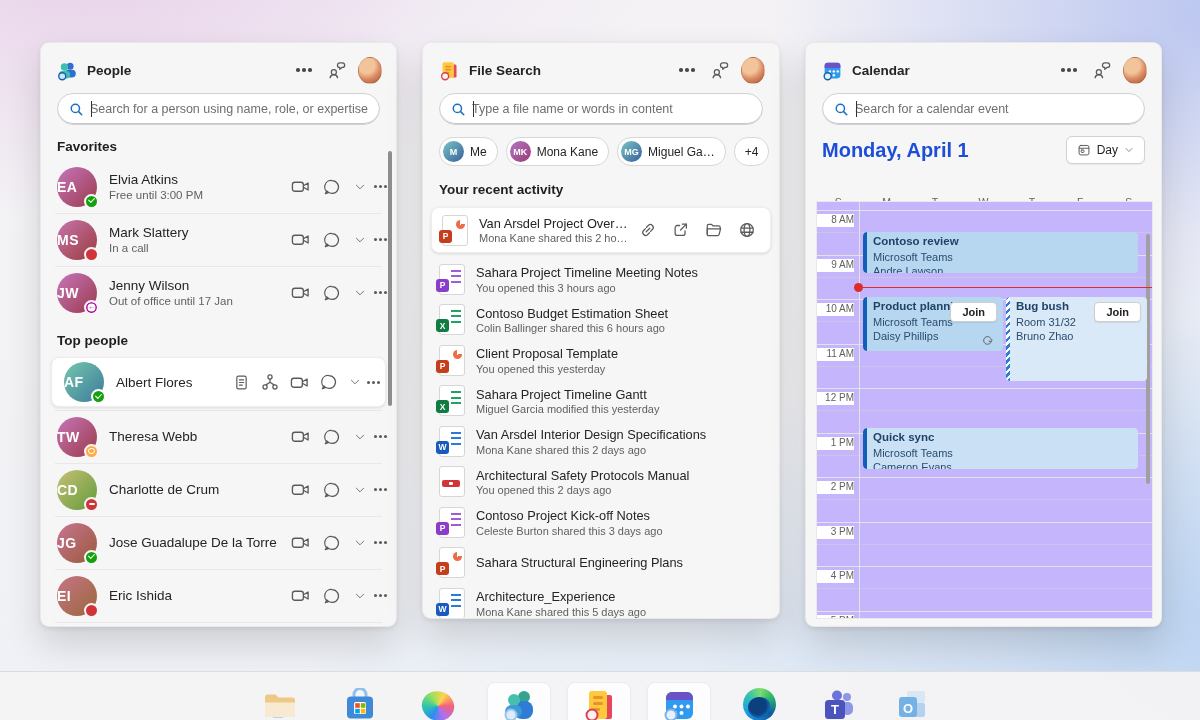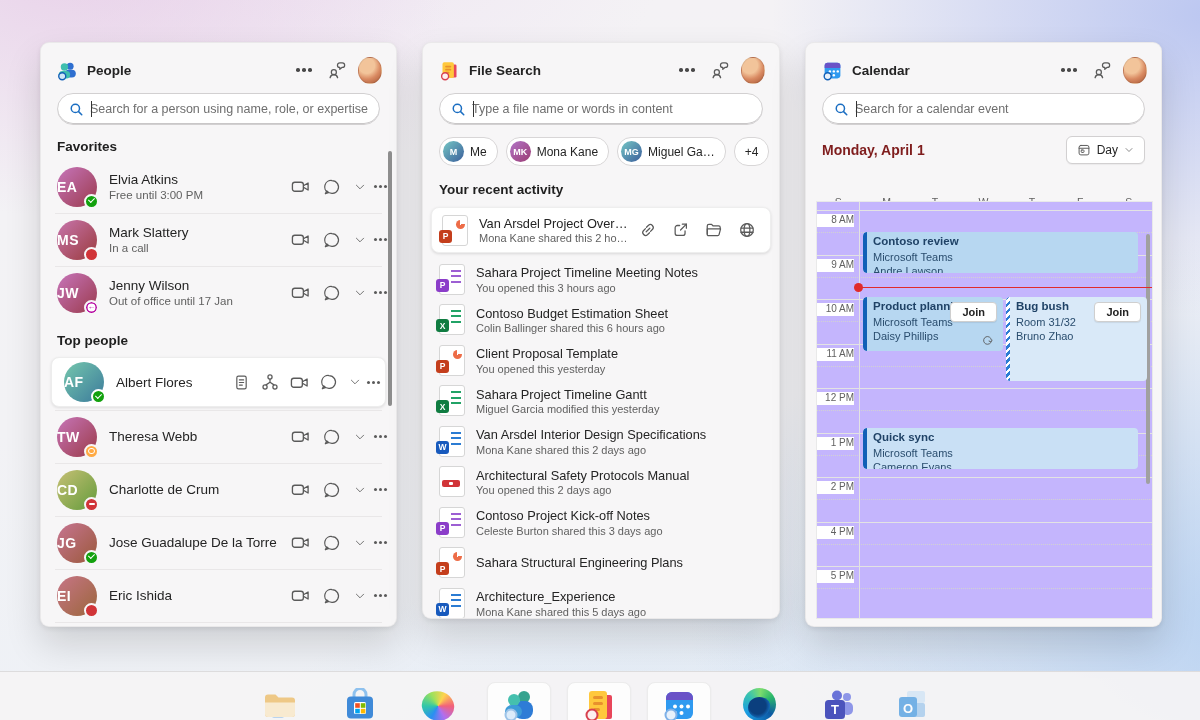--- a/index.html
+++ b/index.html
@@ -81,21 +81,21 @@
   .ficon.ppt::after{content:"";position:absolute;right:2px;top:4px;width:9px;height:9px;border-radius:50%;background:conic-gradient(#fff 0 90deg,#ed6c47 90deg 360deg)}
   .ficon.xls::after,.ficon.doc::after,.ficon.pur::after{content:"";position:absolute;right:3px;top:5px;width:10px;height:13px;background:repeating-linear-gradient(var(--lc) 0 2px,transparent 2px 5.5px)}
   .ficon.xls::after{--lc:#21a366}
   .ficon.doc::after{--lc:#2b7cd3}
   .ficon.pur::after{--lc:#9d5fd3}
   .ficon.man::before{content:"";left:2px;bottom:9px;width:18px;height:7px;border-radius:2px;background:#d13438}
   .ficon.man::after{content:"";position:absolute;left:9px;bottom:11px;width:4px;height:3px;background:#fff;border-radius:1px}
 
   
   .daterow{display:flex;align-items:center;padding:11px 16px 4px}
-  .datelabel{font-size:14px;font-weight:700;color:#7f1d1d;flex:1}
+  .datelabel{font-size:20px;font-weight:700;color:#1d4ed8;flex:1}
   .daybtn{display:flex;align-items:center;gap:6px;background:#fff;border:1px solid #d2d0d1;border-radius:6px;height:28px;padding:0 10px;font-size:12px;color:#242424;cursor:pointer;font-family:inherit;box-shadow:0 1px 1px rgba(0,0,0,.05)}
   .week{position:absolute;left:8px;right:8px;display:flex}
   .week div{flex:1;text-align:center}
   #weekletters{top:153px}
   #weekletters div{font-size:10.5px;color:#616161}
   #weekdates{top:172px;align-items:center}
   #weekdates div{font-size:12px;color:#242424;height:24px;line-height:24px}
   #weekdates .dim{color:#616161}
   #weekdates .sel span{display:inline-block;width:24px;height:24px;border-radius:50%;background:#0f6cbd;color:#fff;line-height:24px}
   .calgrid{position:absolute;left:10px;right:8px;top:158px;bottom:7px;background:#c4b5fd;border:1px solid #e9e9e9;overflow:hidden}
@@ -671,20 +671,23 @@
       <div class="hrow">
           <span class="hlab">12 PM</span>
         </div>
       <div class="hrow">
           <span class="hlab">1 PM</span>
         </div>
       <div class="hrow">
           <span class="hlab">2 PM</span>
         </div>
       <div class="hrow">
+          <span class="hlab">3 PM</span>
+        </div>
+      <div class="hrow">
           <span class="hlab">4 PM</span>
         </div>
       <div class="hrow">
           <span class="hlab">5 PM</span>
         </div>
     </div>
 
     <div class="event" style="top:30px;height:41px;left:46px;right:14px;background:#b7d7f1">
       <div class="etitle">Contoso review</div>
       <div class="eline">Microsoft Teams</div>

